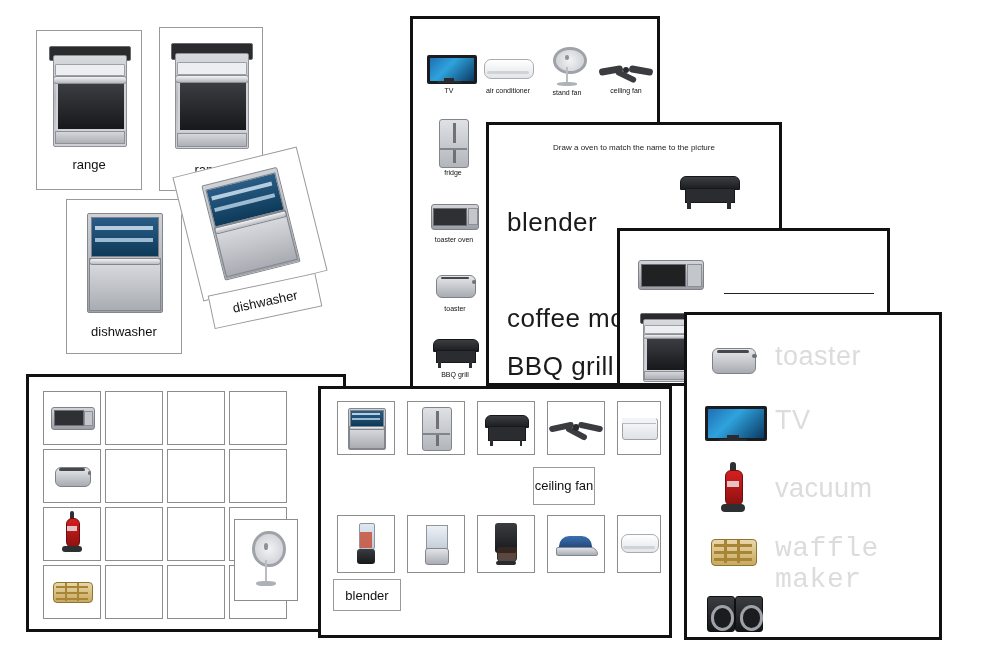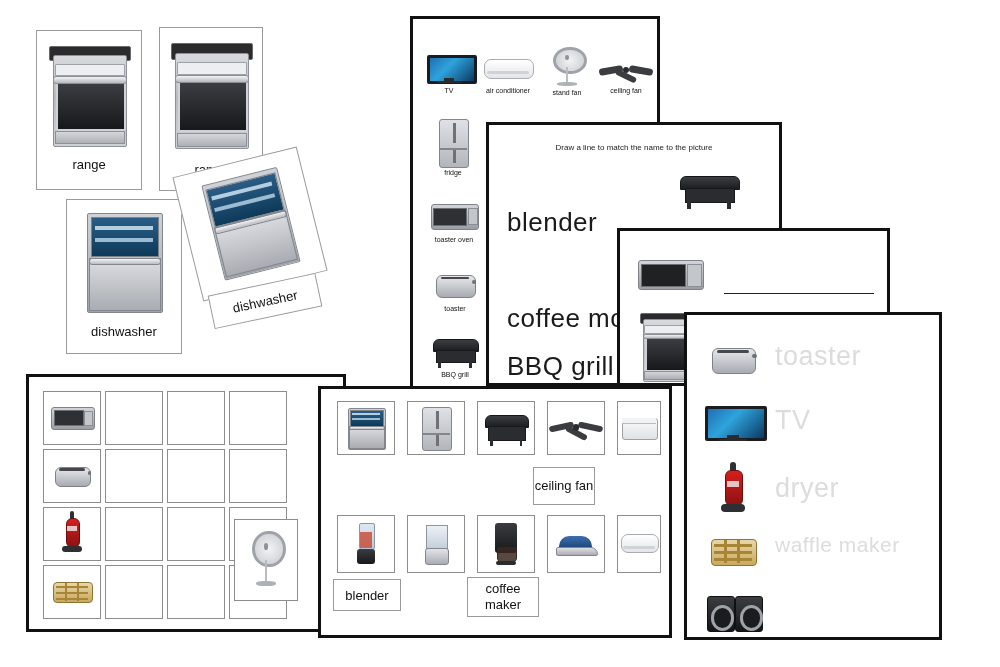--- a/index.html
+++ b/index.html
@@ -319,21 +319,21 @@
   <div class="tile" style="left:76px;top:306px;width:52px;height:60px;border:none;">
     <div class="art art-wash" style="width:44px;height:42px;">
       <div class="b"></div>
         <div class="d"></div>
     </div>
     <div class="tinylabel">was</div>
   </div>
 </div>
 
 <div class="sheet" style="left:486px;top:122px;width:296px;height:264px;">
-  <div style="position:absolute;left:0;right:0;top:18px;text-align:center;font-size:8px;color:#222;">Draw a line to match the name to the picture</div>
+  <div style="position:absolute;left:0;right:0;top:18px;text-align:center;font-size:8px;color:#222;">Draw a oven to match the name to the picture</div>
 
   <div class="bigword" style="position:absolute;left:18px;top:82px;font-size:26px;">blender</div>
   <div class="bigword" style="position:absolute;left:18px;top:178px;font-size:26px;">coffee mc</div>
   <div class="bigword" style="position:absolute;left:18px;top:226px;font-size:26px;">BBQ grill</div>
 
   <div class="art art-bbq" style="position:absolute;left:186px;top:42px;width:68px;height:46px;">
     <div class="lid"></div>
       <div class="cab"></div>
       <div class="leg1"></div>
       <div class="leg2"></div>
@@ -382,33 +382,33 @@
     <div class="bigword ghost" style="position:absolute;left:76px;top:8px;font-size:27px;">TV</div>
   </div>
 
   <div style="position:absolute;left:12px;top:146px;width:236px;height:58px;">
     <div class="art art-vac" style="position:absolute;left:12px;top:0px;width:44px;height:58px;">
       <div class="handle"></div>
         <div class="body"></div>
         <div class="stripe"></div>
         <div class="base"></div>
     </div>
-    <div class="bigword ghost" style="position:absolute;left:76px;top:12px;font-size:27px;">dryer</div>
+    <div class="bigword ghost" style="position:absolute;left:76px;top:12px;font-size:27px;">vacuum</div>
   </div>
 
   <div style="position:absolute;left:12px;top:210px;width:236px;height:56px;">
     <div class="art art-waffle" style="position:absolute;left:6px;top:4px;width:56px;height:46px;">
       <div class="b"></div>
       <div class="g" style="left:16%;top:32%;width:68%;height:3px;"></div>
       <div class="g" style="left:16%;top:48%;width:68%;height:3px;"></div>
       <div class="g" style="left:16%;top:64%;width:68%;height:3px;"></div>
       <div class="g" style="left:34%;top:24%;width:3px;height:50%;"></div>
       <div class="g" style="left:58%;top:24%;width:3px;height:50%;"></div>
     </div>
-    <div class="bigword ghost" style="position:absolute;left:76px;top:8px;font-size:21px;">waffle maker</div>
+    <div class="bigword ghost" style="position:absolute;left:76px;top:8px;font-size:28px;font-family:Liberation Mono, monospace;">waffle maker</div>
   </div>
 
   <div style="position:absolute;left:12px;top:272px;width:244px;height:54px;">
     <div class="art art-wd" style="position:absolute;left:4px;top:2px;width:62px;height:48px;">
       <div class="u1"></div>
         <div class="u2"></div>
         <div class="d1"></div>
         <div class="d2"></div>
     </div>
   </div>
@@ -547,16 +547,13 @@
         <div class="vent"></div>
     </div>
   </div>
 
   <div class="label-card" style="left:212px;top:78px;width:62px;height:38px;flex-direction:column;line-height:1.2;">
     <span>ceiling fan</span>
   </div>
   <div class="label-card" style="left:12px;top:190px;width:68px;height:32px;">
     <span>blender</span>
   </div>
-  <div class="label-card" style="left:146px;top:188px;width:72px;height:40px;flex-direction:column;line-height:1.2;">
-    <span>coffee maker</span>
-  </div>
 </div>
 
 </body></html>

